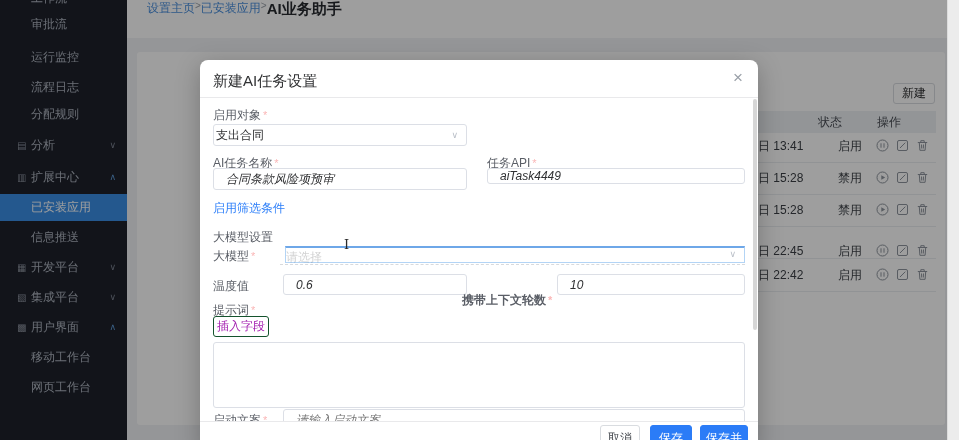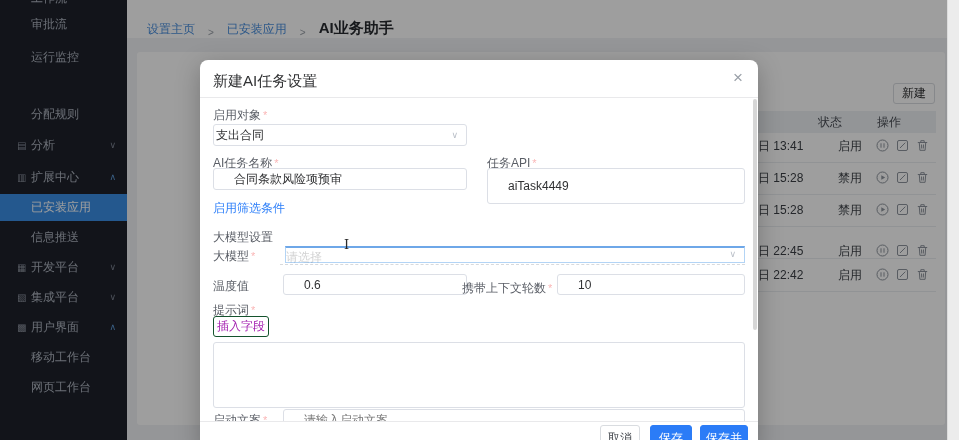--- a/index.html
+++ b/index.html
@@ -12,21 +12,21 @@
   .side-item { position:absolute; left:0; width:127px; height:27px; line-height:27px; font-size:12px;
                color:#aeb4bf; cursor:pointer; white-space:nowrap; }
   .side-item .lbl { position:absolute; left:31px; }
   .side-item .ic  { position:absolute; left:17px; top:0; font-size:10px; color:#8a909c; }
   .side-item .chv { position:absolute; right:11px; top:0; font-size:9px; color:#7d8491; }
   .side-item .chv.up { color:#5f9bd8; }
   .side-item.active { background:#3a8ee6; color:#ffffff; }
 
   
   .topbar { position:absolute; left:127px; top:0; width:832px; height:38px; background:#ffffff; z-index:1; }
-  .crumbs { position:absolute; left:20px; top:0; height:38px; display:flex; align-items:flex-end; gap:13px; font-size:12px; }
+  .crumbs { position:absolute; left:20px; top:0; height:38px; display:flex; align-items:flex-start; gap:0; font-size:12px; }
   .crumb-link { color:#4a8fdd; cursor:pointer; }
   .crumb-sep { color:#9aa0a8; font-size:10px; }
   .crumb-cur { color:#272a2f; font-size:15px; font-weight:bold; }
 
   
   .card { position:absolute; left:137px; top:52px; width:808px; height:373px; background:#ffffff; border-radius:3px; z-index:1; }
   .vtab { position:absolute; font-size:12px; cursor:pointer; }
   .vtab.t1 { left:150px; top:67px; color:#303133; }
   .vtab.t2 { left:142px; top:99px; color:#2d7ff9; }
   .new-btn { position:absolute; left:893px; top:83px; width:42px; height:21px; background:#fff;
@@ -51,21 +51,21 @@
   
   .modal { position:absolute; left:200px; top:60px; width:558px; height:390px; background:#ffffff;
            border-radius:8px 8px 0 0; box-shadow:0 6px 24px rgba(0,0,0,.25); z-index:60; }
   .m-title { position:absolute; left:13px; top:12px; font-size:15px; color:#303133; }
   .m-close { position:absolute; right:15px; top:8px; font-size:17px; color:#9aa0a8; cursor:pointer; }
   .m-divider { position:absolute; left:0; top:37px; width:558px; height:1px; background:#e9e9eb; }
   .flabel { position:absolute; font-size:12px; color:#5a5e66; white-space:nowrap; }
   .req { color:#f56c6c; opacity:.5; font-size:11px; margin-left:2px; }
   .tbox { position:absolute; border:1px solid #dcdfe6; border-radius:3px; background:#fff;
           font-size:12px; color:#303133; }
-  input.tbox { padding-left:20px; outline:none; font-family:inherit; }
+  input.tbox { padding-left:12px; outline:none; font-family:inherit;font-style:italic; }
   .sel { line-height:20px; padding-left:2px; cursor:pointer; }
   .sel .chev { position:absolute; right:8px; top:0; color:#b9bec7; font-size:9px; }
   .m-link { position:absolute; left:13px; top:140px; font-size:12px; color:#2d7ff9; cursor:pointer; }
   .sel2 { position:absolute; left:85px; top:186px; width:460px; height:17px; background:#fff;
           border:1px solid #b3d4f5; border-top:2px solid #6ea7e8; cursor:pointer; }
   .sel2 .ph { position:absolute; left:0; right:90px; top:1px; font-size:12px;
               color:#303133; opacity:.22; }
   .sel2 .chev { position:absolute; right:8px; top:1px; color:#b9bec7; font-size:9px; }
   .ibeam { position:absolute; left:144px; top:177px; font-family:"DejaVu Serif",serif; font-size:13px;
            color:#2a2a2a; z-index:2; }
@@ -94,20 +94,23 @@
   <aside class="sidebar" id="sidebar">
       <div class="side-item" style="top: -15px;">
         <span class="lbl">工作流</span>
       </div>
       <div class="side-item" style="top: 11px;">
         <span class="lbl">审批流</span>
       </div>
       <div class="side-item" style="top: 44px;">
         <span class="lbl">运行监控</span>
       </div>
+      <div class="side-item" style="top: 74px;">
+        <span class="lbl">流程日志</span>
+      </div>
       <div class="side-item" style="top: 101px;">
         <span class="lbl">分配规则</span>
       </div>
       <div class="side-item" style="top: 132px;">
         <span class="ic">▤</span>
         <span class="lbl">分析</span>
         <span class="chv">∨</span>
       </div>
       <div class="side-item" style="top: 164px;">
         <span class="ic">▥</span>
@@ -278,36 +281,36 @@
 
     <span class="flabel" style="left:13px; top:47px;"><span>启用对象</span><span class="req">*</span></span>
     <div class="tbox sel" style="left:13px; top:64px; width:254px; height:22px;">
       <span>支出合同</span>
       <span class="chev">∨</span>
     </div>
 
     <span class="flabel" style="left:13px; top:95px;"><span>AI任务名称</span><span class="req">*</span></span>
     <input class="tbox" style="left: 13px; top: 108px; width: 254px; height: 22px; position: absolute;" readonly="" value="合同条款风险项预审">
     <span class="flabel" style="left:287px; top:95px;"><span>任务API</span><span class="req">*</span></span>
-    <input class="tbox" style="left: 287px; top: 108px; width: 258px; height: 36px; position: absolute;" readonly="" value="aiTask4449">
+    <input class="tbox" style="left: 287px; top: 108px; width: 258px; height: 16px; position: absolute;" readonly="" value="aiTask4449">
 
     <span class="m-link">启用筛选条件</span>
 
     <span class="flabel" style="left:13px; top:169px;">大模型设置</span>
     <span class="flabel" style="left:13px; top:188px;"><span>大模型</span><span class="req">*</span></span>
     <div class="sel2">
       <span class="ph">请选择</span>
       <span class="chev">∨</span>
     </div>
     <span class="ibeam">I</span>
     <div class="dashed"></div>
 
     <span class="flabel" style="left:13px; top:218px;">温度值</span>
     <input class="tbox" style="left: 83px; top: 214px; width: 184px; height: 21px; position: absolute;" readonly="" value="0.6">
-    <span class="flabel" style="left:262px; top:220px;"><span>携带上下文轮数</span><span class="req">*</span></span>
+    <span class="flabel" style="left:262px; top:232px;font-weight:bold;"><span>携带上下文轮数</span><span class="req">*</span></span>
     <input class="tbox" style="left: 357px; top: 214px; width: 188px; height: 21px; position: absolute;" readonly="" value="10">
 
     <span class="flabel" style="left:13px; top:242px;"><span>提示词</span><span class="req">*</span></span>
     <div class="insert-btn">插入字段</div>
     <textarea class="prompt" style=""></textarea>
 
     <span class="flabel" style="left:13px; top:352px;"><span>启动文案</span><span class="req">*</span></span>
     <input class="tbox" style="left: 83px; top: 349px; width: 462px; height: 21px; position: absolute; color: rgb(191, 195, 202);" readonly="" placeholder="请输入启动文案">
 
     <div class="m-scroll"></div>

